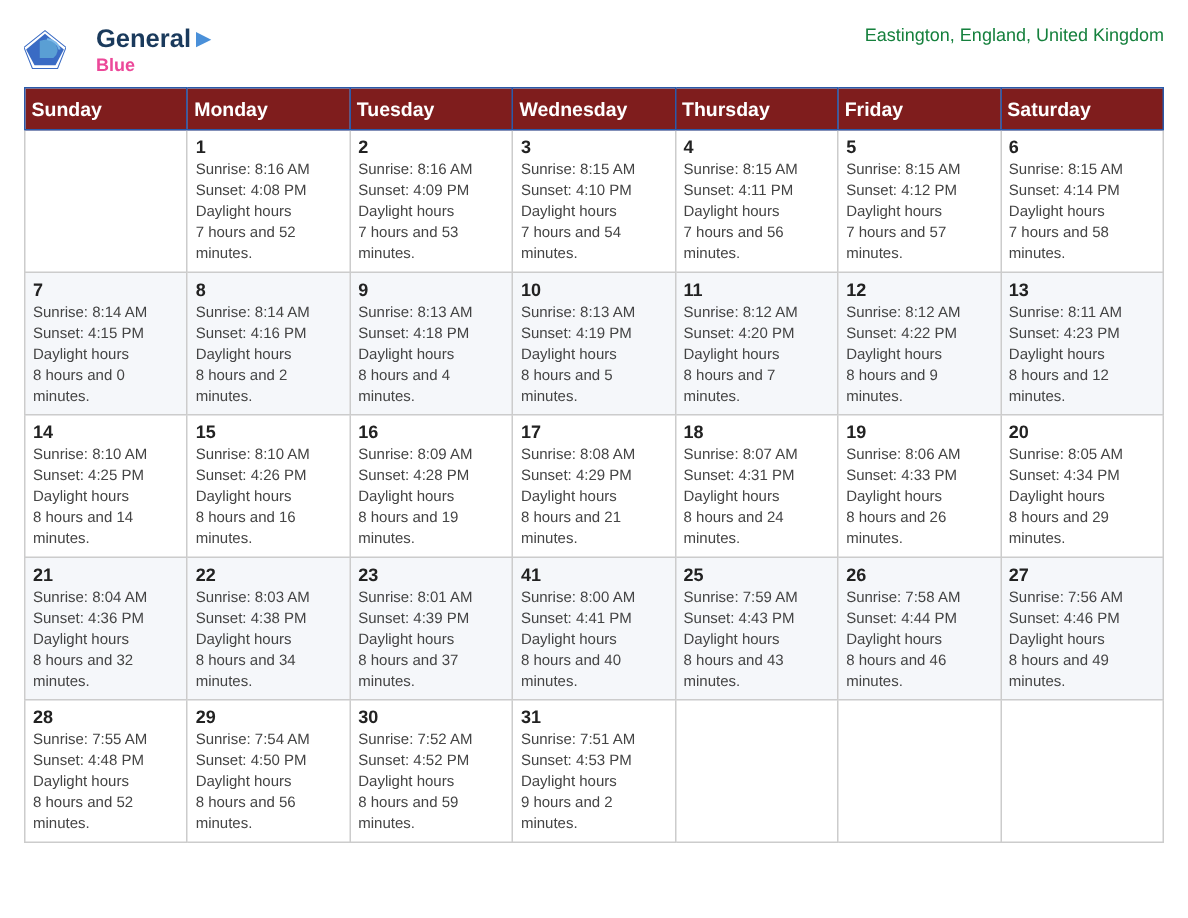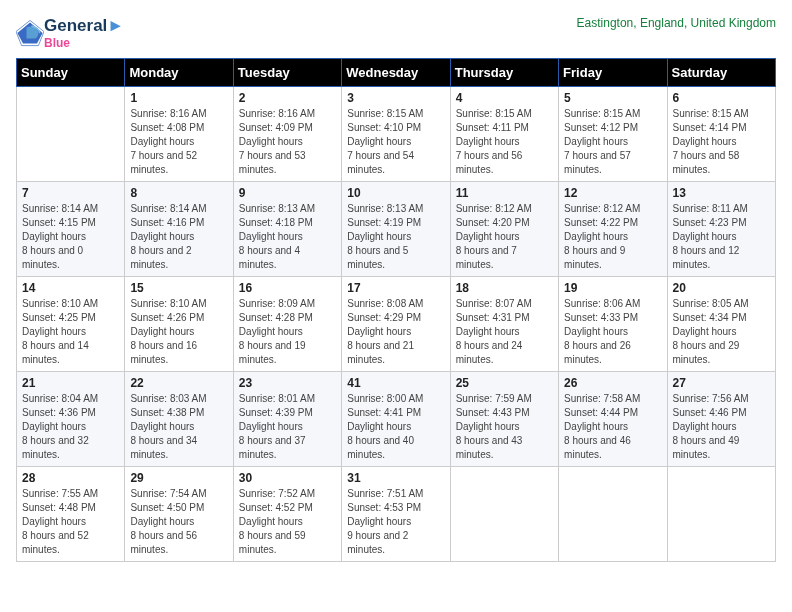--- a/index.html
+++ b/index.html
@@ -12,21 +12,21 @@
     }
     .header {
       display: flex;
       align-items: flex-start;
       justify-content: space-between;
       margin-bottom: 8px;
     }
     .logo {
       display: flex;
       align-items: center;
-      gap: 0;
+      gap: 20px;
     }
     .logo-icon {
       width: 28px;
       height: 28px;
     }
     .title-block {
       text-align: right;
     }
     .calendar-title {
       font-size: 36px;
@@ -36,21 +36,21 @@
     .calendar-subtitle {
       font-size: 12px;
       color: #15803d;
     }
     table {
       width: 100%;
       border-collapse: collapse;
       table-layout: fixed;
     }
     thead tr th {
-      background: #000000;
+      background: #7f1d1d;
       color: #fff;
       font-size: 13px;
       font-weight: bold;
       padding: 6px 4px;
       text-align: left;
       border: 1px solid #2a5aaa;
     }
     tbody tr td {
       vertical-align: top;
       border: 1px solid #ccc;

